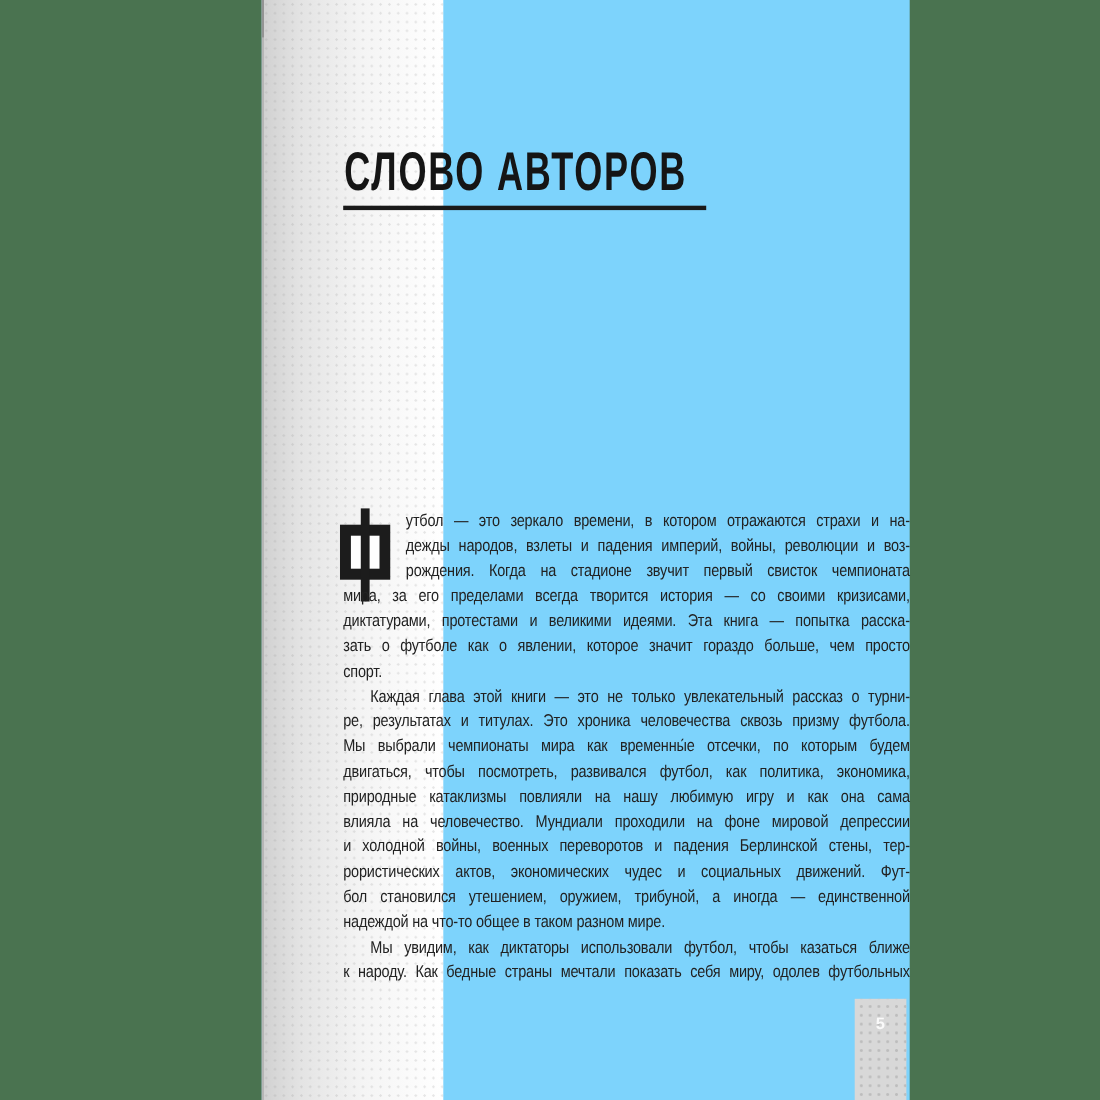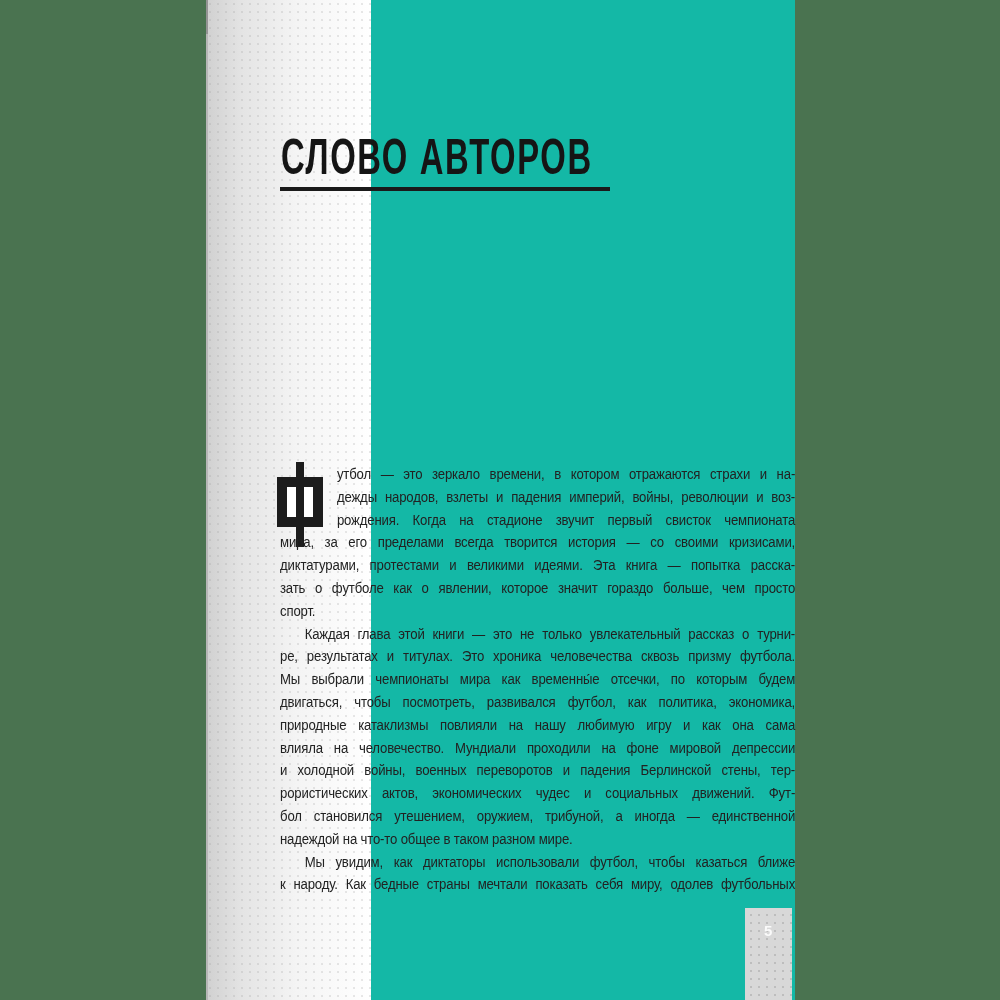--- a/index.html
+++ b/index.html
@@ -104,21 +104,21 @@
     font-weight: bold;
     font-size: 15px;
     letter-spacing: 0.5px;
     color: #fafafa;
   }
 </style>
 </head>
 <body>
 
 <div class="canvas" id="canvas" style="background: rgb(74, 115, 80);">
-  <div class="page" id="page" style="background: #14b8a6;">
+  <div class="page" id="page" style="background: #7dd3fc; margin-left: 32px;">
 
     <div class="gutter"></div>
     <div class="page-edge-line">
       <div class="edge-top"></div>
     </div>
 
     <h1 class="title">СЛОВО АВТОРОВ</h1>
 
     <div class="title-rule"></div>
 

